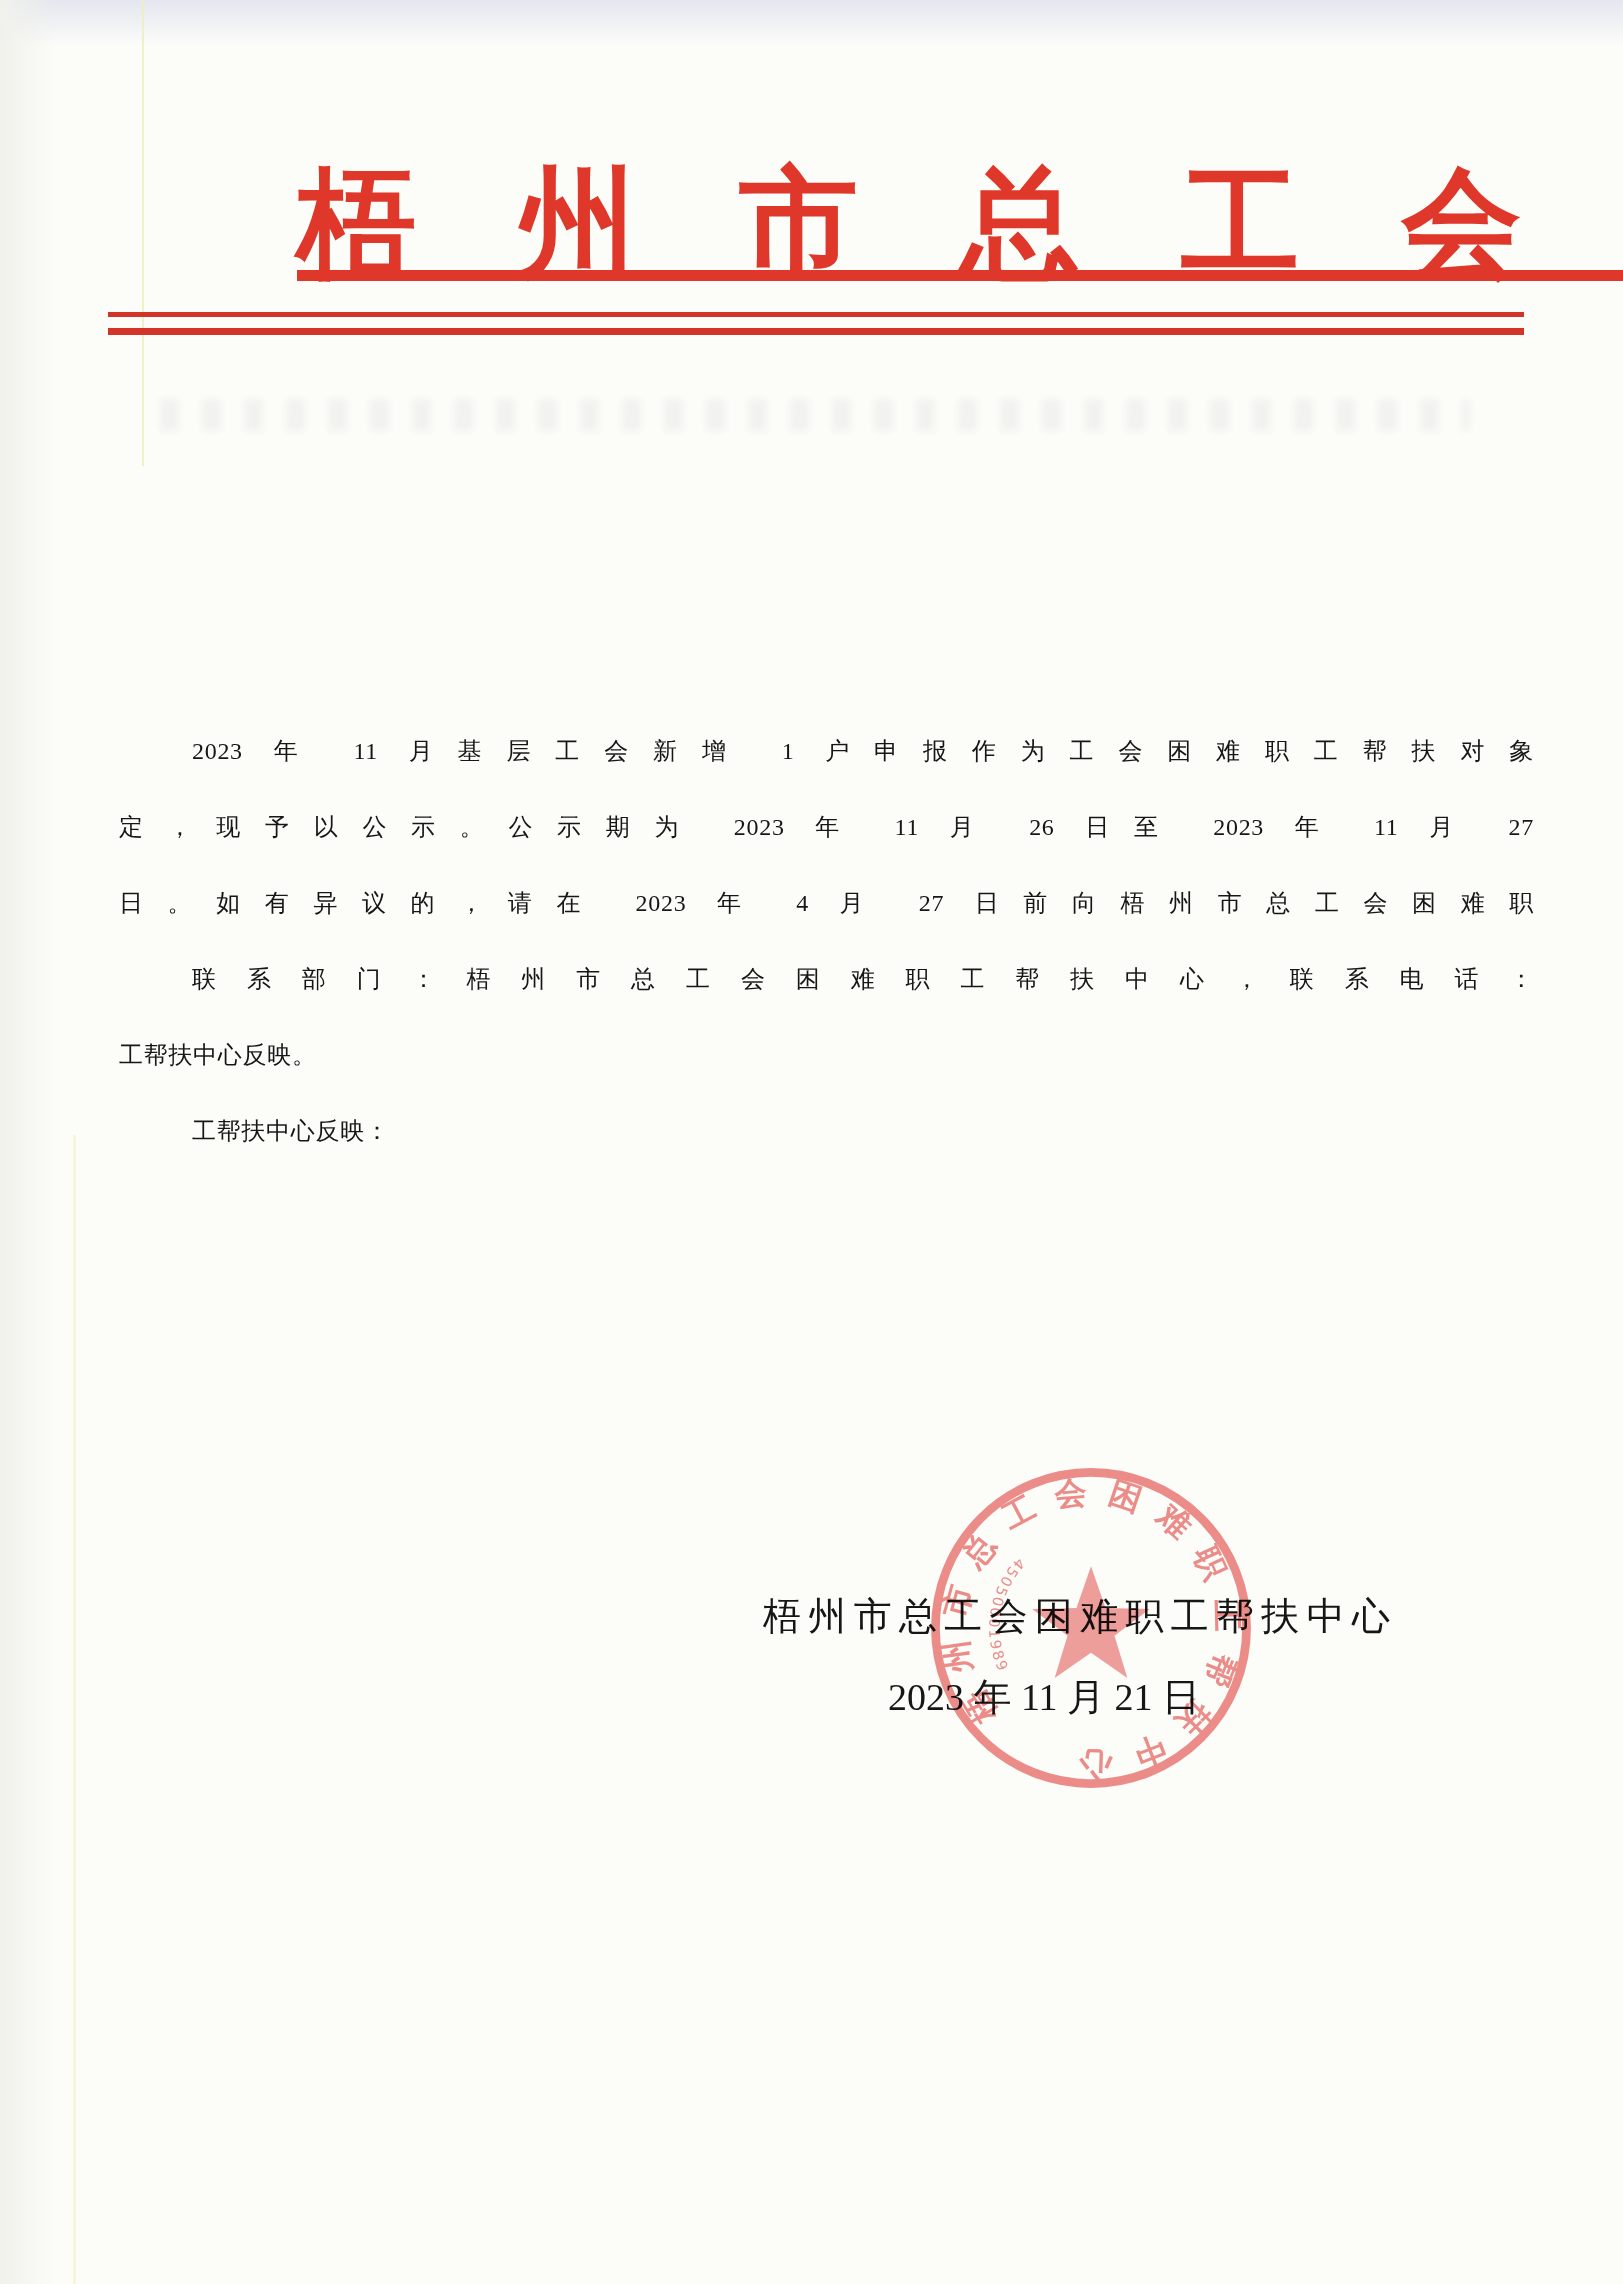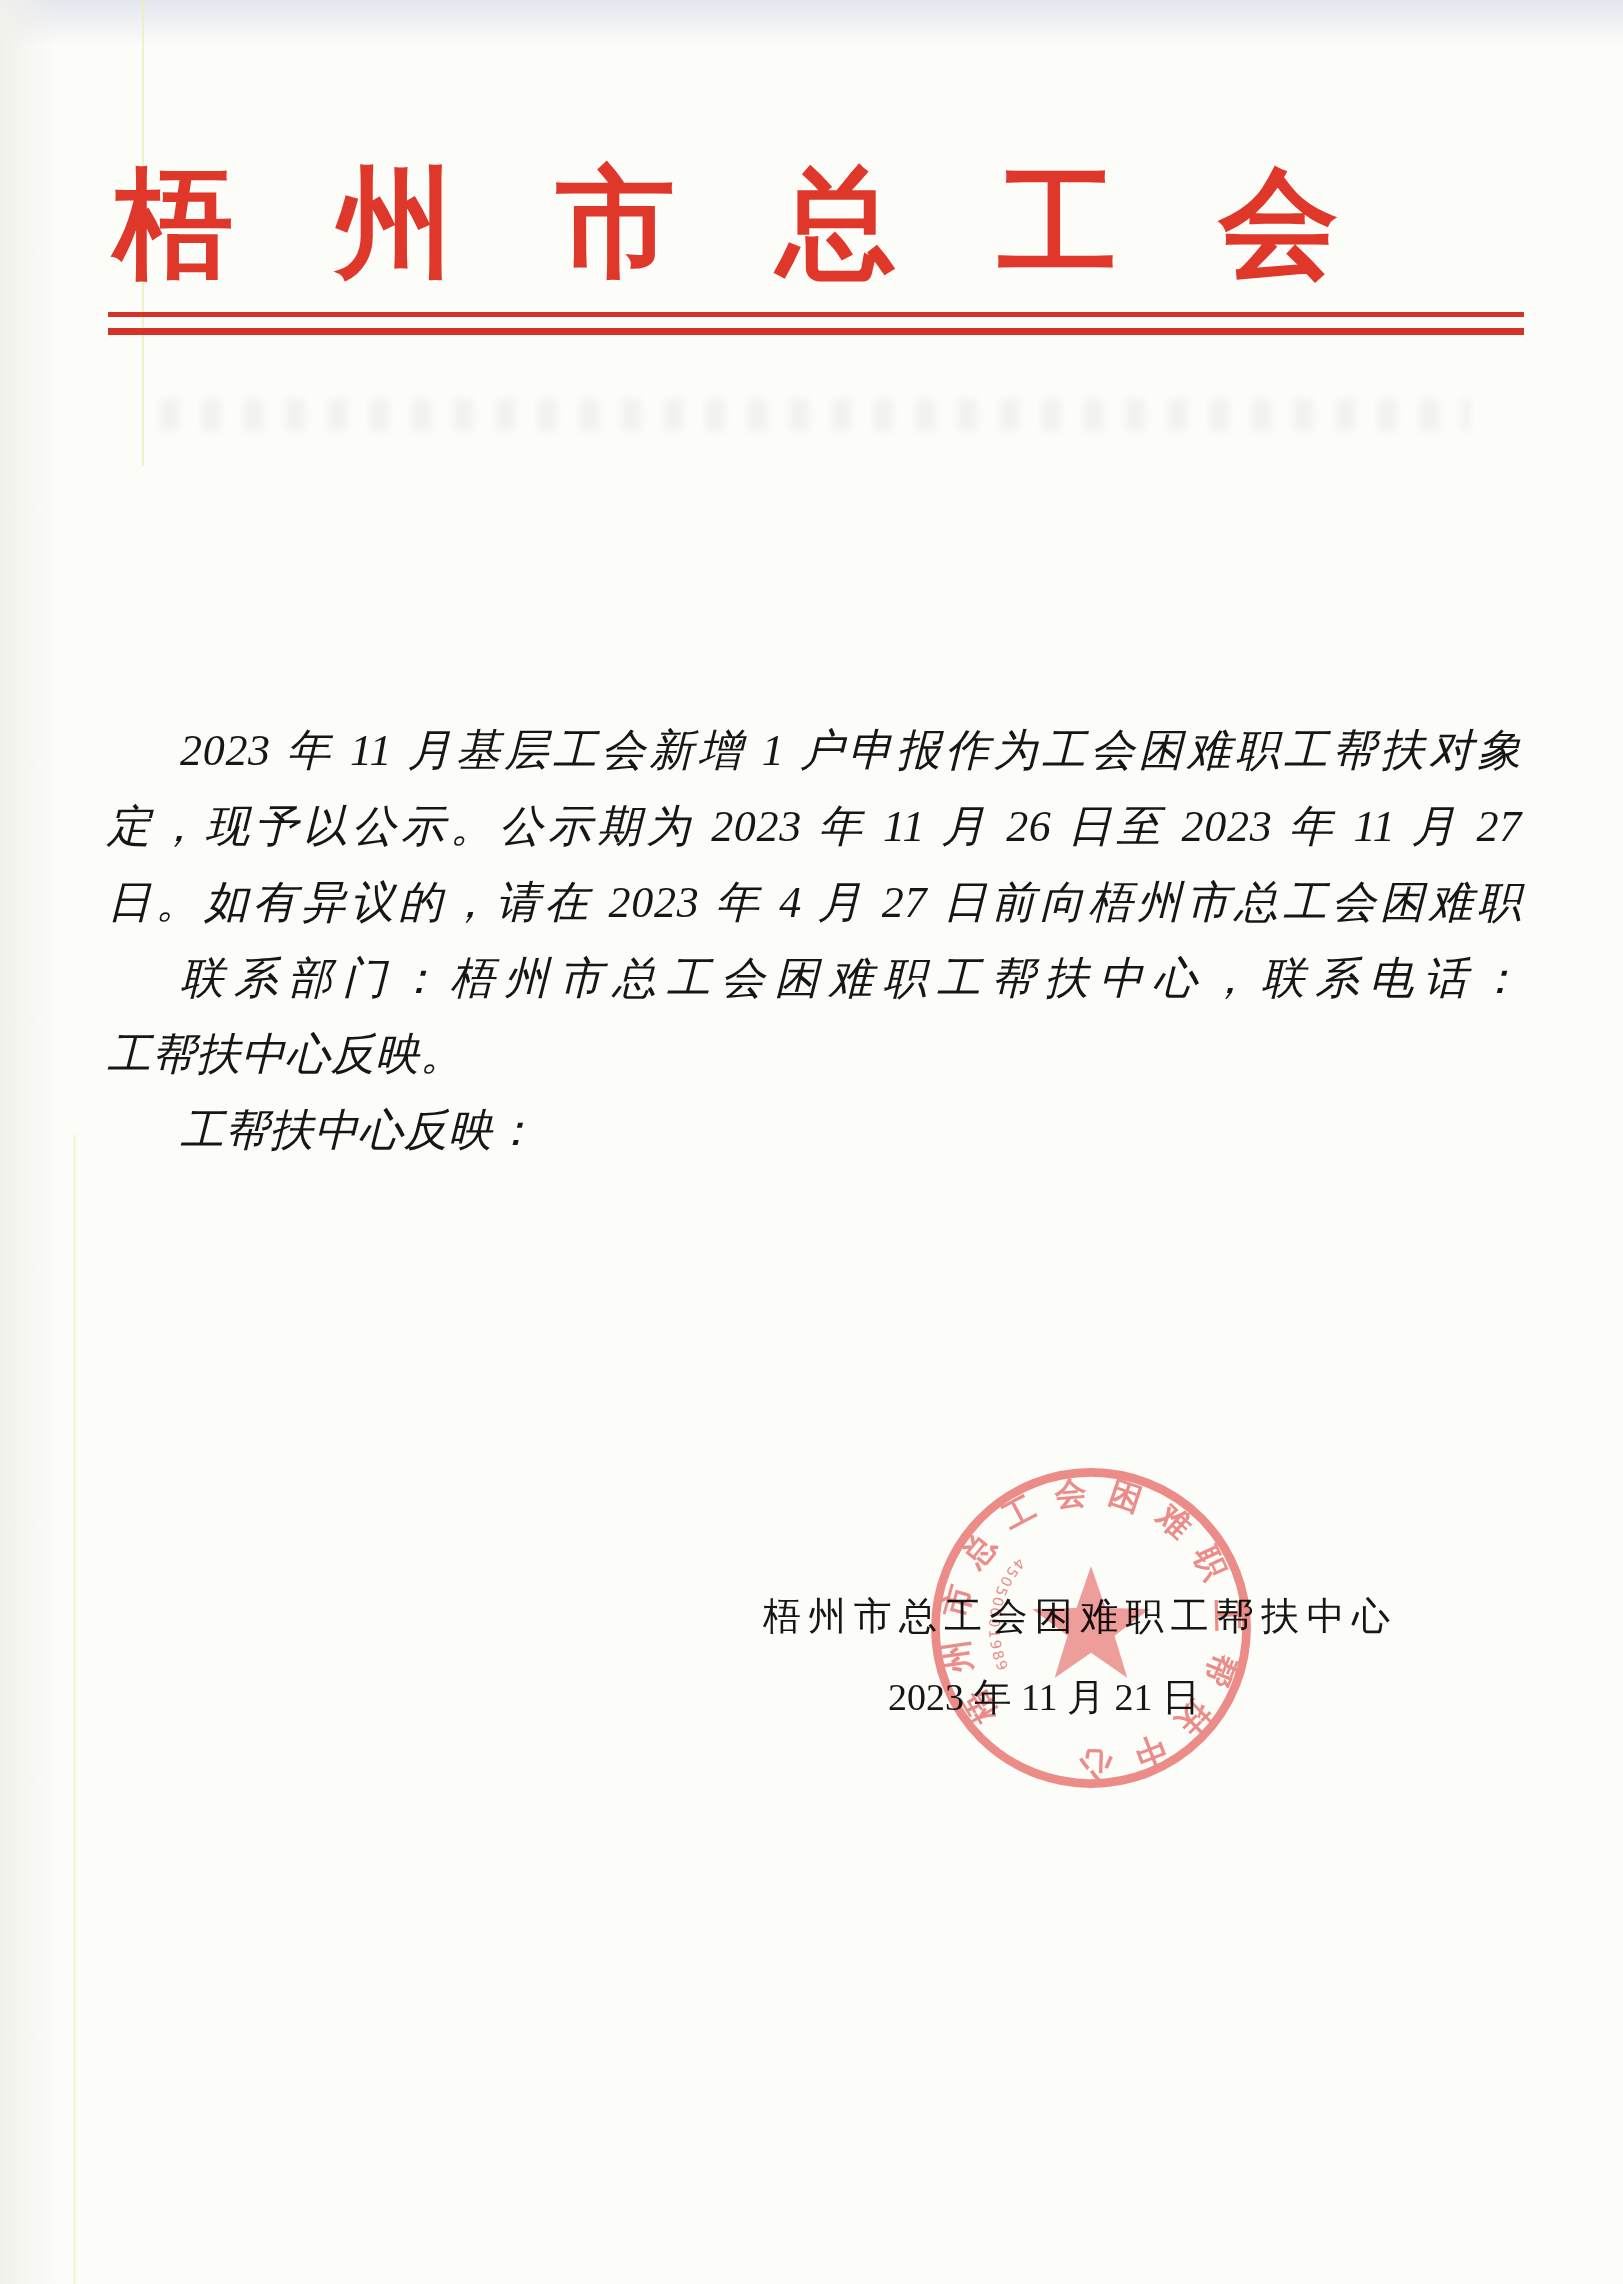--- a/index.html
+++ b/index.html
@@ -26,38 +26,38 @@
   .scan-line-a{position:absolute;left:142px;top:0;width:2.2px;height:466px;
     background:#edefbe;opacity:.85;}
   .scan-line-b{position:absolute;left:73px;top:1135px;width:2.9px;height:1149px;
     background:#f2f0c6;opacity:.55;}
   .bleed-band{position:absolute;top:399px;left:160px;width:1310px;height:32px;
     opacity:.05;filter:blur(3.6px);
     background:repeating-linear-gradient(90deg,#444 0 19px,transparent 19px 42px);}
   
   .header-title{
     position:absolute;top:159px;left:0;width:100%;
-    text-align:left;white-space:nowrap;
+    text-align:right;white-space:nowrap;
     font-size:119px;line-height:1.1;font-weight:bold;
     color:var(--header-red);
-    letter-spacing:102px;padding-left:114px;box-sizing:border-box;
+    letter-spacing:102px;padding-left:114px;box-sizing:border-box;text-decoration:underline;
   }
   .rule{position:absolute;left:108px;width:1416px;background:var(--rule-red);}
   .rule-top{top:312px;height:5.1px;}
   .rule-bottom{top:328px;height:6.5px;}
   
   .doc-title{
     position:absolute;top:474px;left:0;width:100%;
     text-align:center;font-size:62px;font-weight:bold;
     letter-spacing:1.5px;color:#121212;
   }
   
   .body-block{
-    position:absolute;left:107px;top:713px;width:1415px;
-    font-size:44px;letter-spacing:0.7px;color:var(--text-black);font-style:italic;
+    position:absolute;left:119px;top:713px;width:1415px;
+    font-size:24px;letter-spacing:0.7px;color:var(--text-black);
   }
   .body-line{height:76px;line-height:76px;}
   .body-line.fill{text-align:justify;text-align-last:justify;}
   .body-line.indent{text-indent:73px;}
   
   .sig-org{
     position:absolute;top:1591px;left:749px;width:655px;
     text-align:center;font-size:38px;letter-spacing:7.3px;padding-left:7.3px;
     box-sizing:border-box;white-space:nowrap;
   }

